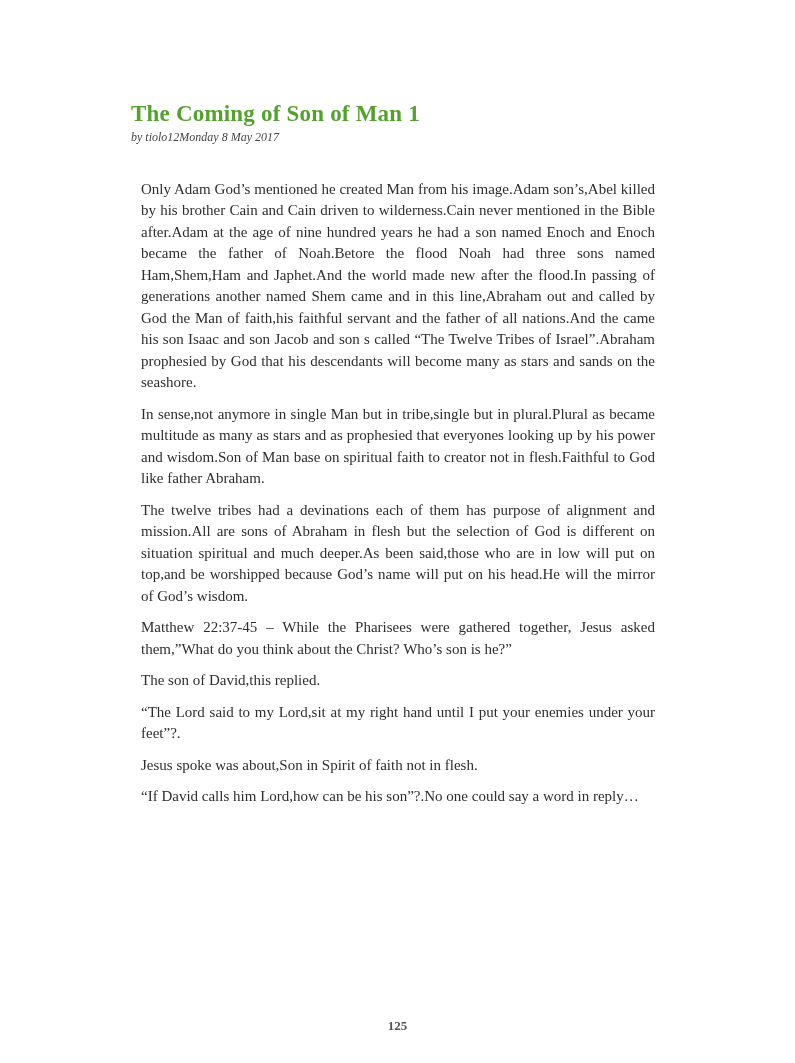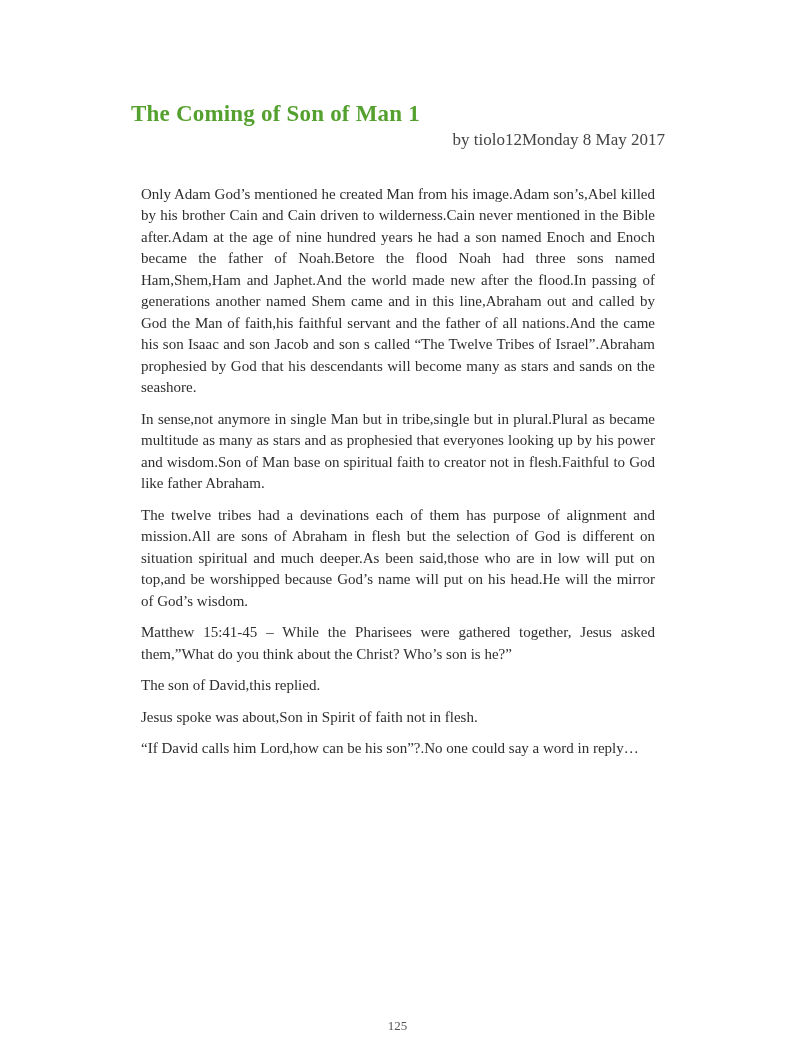--- a/index.html
+++ b/index.html
@@ -25,53 +25,55 @@
   }
   h1.post-title {
     margin: 0 0 2px 0;
     font-size: 23px;
     line-height: 1.2;
     font-weight: bold;
     color: #55a12f;
     letter-spacing: 0.2px;
   }
   .byline {
-    font-size: 17px;
+    font-size: 12px;
+    font-style: italic;
     color: #444444;
     margin: 0 0 34px 0;
-    text-align: right;
   }
   .body-text p {
     margin: 10px;
     font-size: 15px;
     line-height: 21.5px;
     text-align: justify;
     color: #2e2e2e;
   }
   .page-number {
     position: absolute;
     left: 0;
     right: 0;
     top: 1018px;
     text-align: center;
     font-size: 13px;
     color: #555555;
+    font-weight: bold;
   }
 </style>
 </head>
 <body>
 
 <div class="page">
   <div class="content">
     <h1 class="post-title">The Coming of Son of Man 1</h1>
     <p class="byline">by tiolo12Monday 8 May 2017</p>
     <div class="body-text">
       <p>Only Adam God’s mentioned he created Man from his image.Adam son’s,Abel killed by his brother Cain and Cain driven to wilderness.Cain never mentioned in the Bible after.Adam at the age of nine hundred years he had a son named Enoch and Enoch became the father of Noah.Betore the flood Noah had three sons named Ham,Shem,Ham and Japhet.And the world made new after the flood.In passing of generations another named Shem came and in this line,Abraham out and called by God the Man of faith,his faithful servant and the father of all nations.And the came his son Isaac and son Jacob and son s called “The Twelve Tribes of Israel”.Abraham prophesied by God that his descendants will become many as stars and sands on the seashore.</p>
       <p>In sense,not anymore in single Man but in tribe,single but in plural.Plural as became multitude as many as stars and as prophesied that everyones looking up by his power and wisdom.Son of Man base on spiritual faith to creator not in flesh.Faithful to God like father Abraham.</p>
       <p>The twelve tribes had a devinations each of them has purpose of alignment and mission.All are sons of Abraham in flesh but the selection of God is different on situation spiritual and much deeper.As been said,those who are in low will put on top,and be worshipped because God’s name will put on his head.He will the mirror of God’s wisdom.</p>
-      <p>Matthew 15:41-45 – While the Pharisees were gathered together, Jesus asked them,”What do you think about the Christ? Who’s son is he?”</p>
+      <p>Matthew 22:37-45 – While the Pharisees were gathered together, Jesus asked them,”What do you think about the Christ? Who’s son is he?”</p>
       <p>The son of David,this replied.</p>
+      <p>“The Lord said to my Lord,sit at my right hand until I put your enemies under your feet”?.</p>
       <p>Jesus spoke was about,Son in Spirit of faith not in flesh.</p>
       <p>“If David calls him Lord,how can be his son”?.No one could say a word in reply…</p>
     </div>
   </div>
   <div class="page-number">125</div>
 </div>
 
 </body></html>

